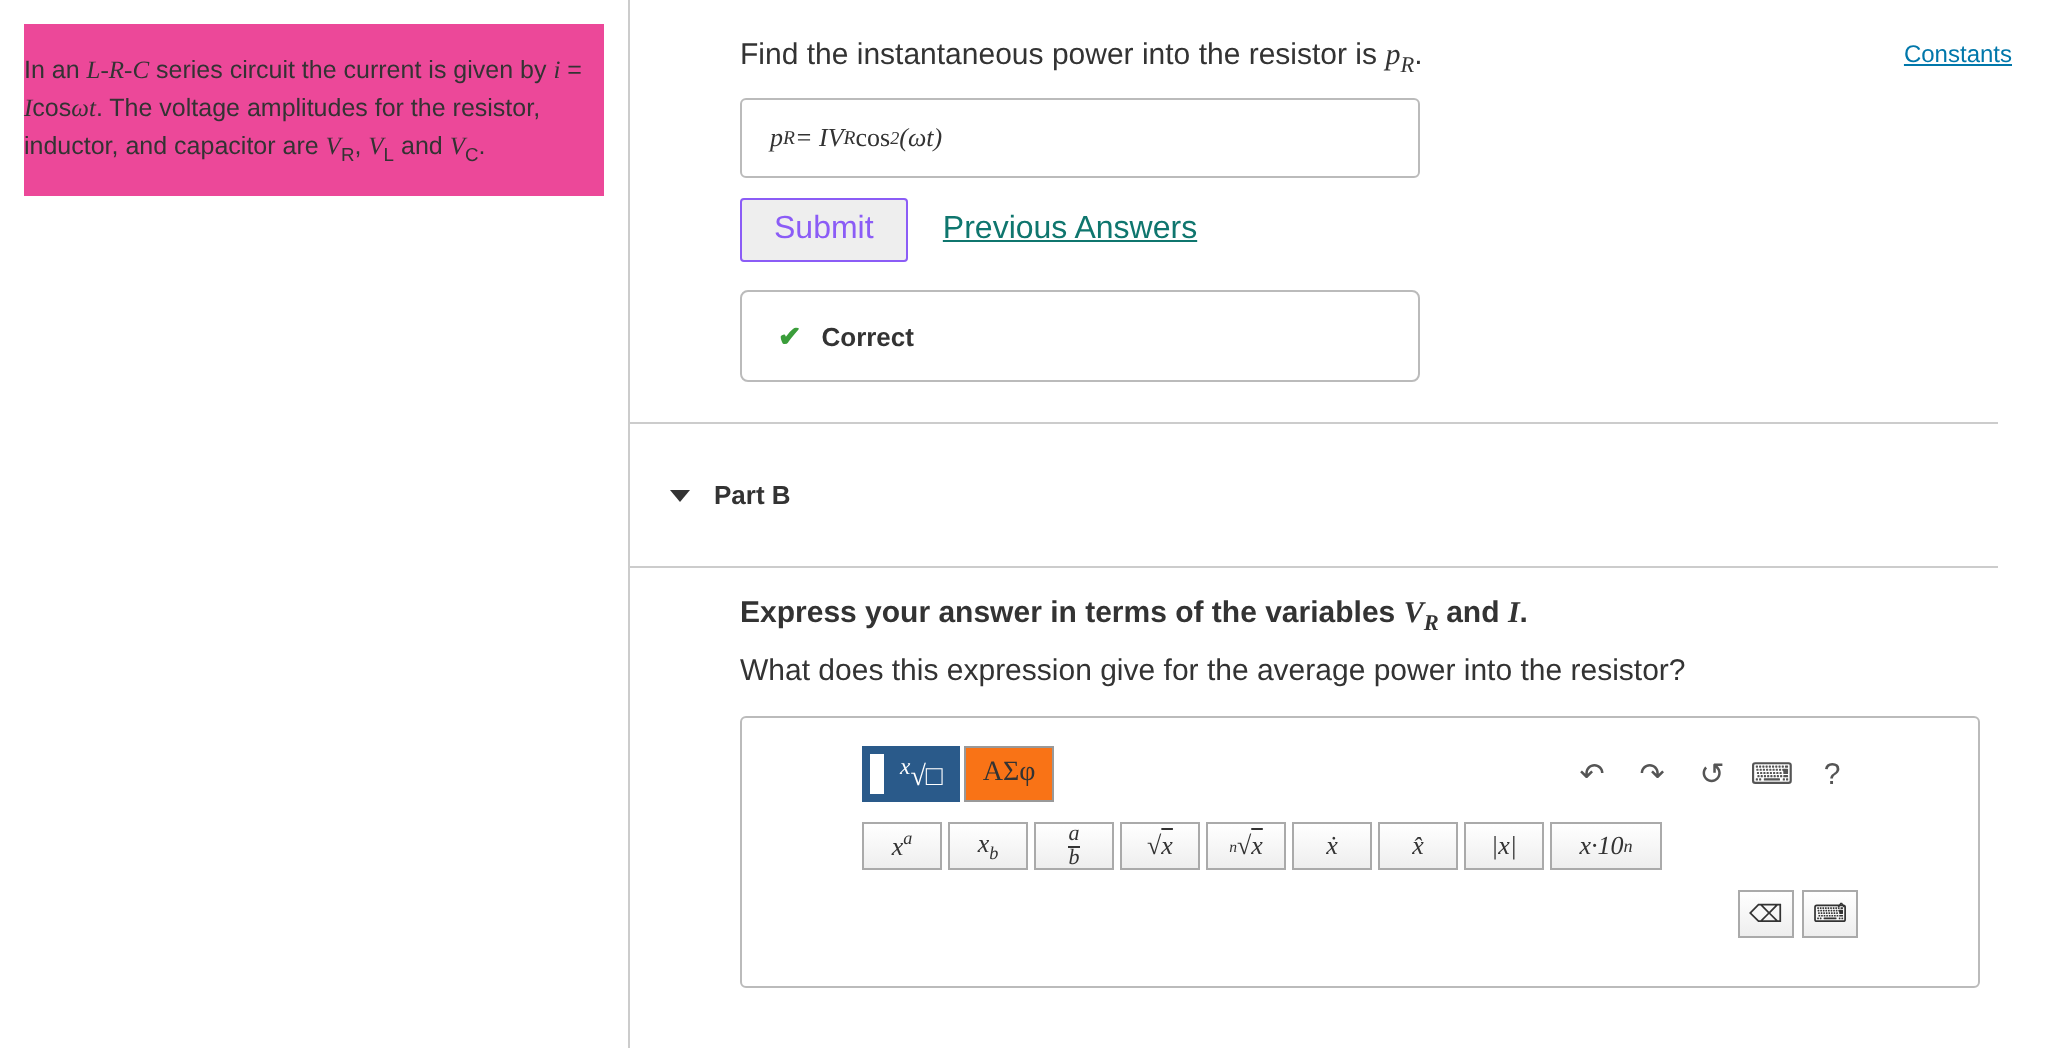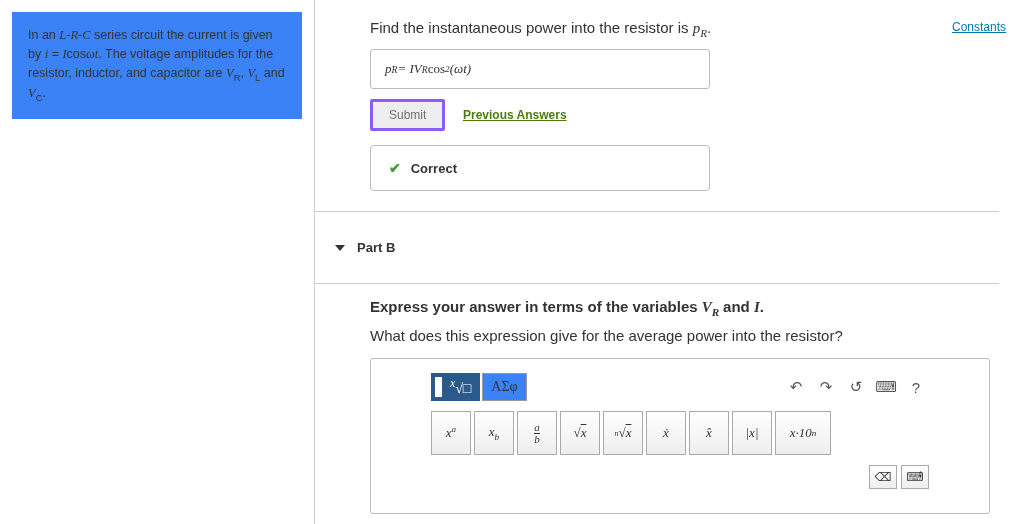--- a/index.html
+++ b/index.html
@@ -1,47 +1,47 @@
 <!DOCTYPE html>
 <html><head>
 <meta charset="utf-8">
 <style>
 *{box-sizing:border-box;margin:0;padding:0}
 body{font-family:Arial,Helvetica,sans-serif;font-size:13px;color:#333;background:#fff}
 .page{display:flex;min-height:524px}
 .sidebar{width:315px;padding:12px;border-right:1px solid #ccc}
-.problem-box{background:#3b82f6;padding:14px 16px;line-height:1.5;font-size:12.5px}
+.problem-box{background:#ec4899;padding:14px 0;line-height:1.5;font-size:12.5px}
 .problem-box i{font-family:'Times New Roman',serif;font-style:italic}
 .sub{font-size:.75em;vertical-align:sub}
 .main{flex:1;padding:10px 25px 0 55px;position:relative}
 .constants{position:absolute;top:20px;right:18px;color:#0077aa;text-decoration:underline;font-size:12px;cursor:pointer}
 .section{margin-bottom:18px}
 .prompt{font-size:15px;margin-bottom:6px;margin-top:9px}
 .bold{font-weight:bold}
 .serif{font-family:'Times New Roman',serif;font-style:italic}
 .answer-box{border:1px solid #bbb;border-radius:3px;padding:10px 14px;width:340px;height:40px;display:flex;align-items:center;margin:10px 0;font-family:'Times New Roman',serif;font-style:italic;font-size:13px}
 .submit-row{margin:8px 0 14px 0}
-.submit-btn{background:#eee;color:#737373;border:3px solid #8b5cf6;border-radius:2px;padding:6px 16px;font-size:12px;cursor:default}
-.link{color:#4d7c0f;text-decoration:underline;font-size:12px;font-weight:bold;margin-left:14px;cursor:pointer}
+.submit-btn{background:#eee;color:#8b5cf6;border:1px solid #8b5cf6;border-radius:2px;padding:6px 16px;font-size:16px;cursor:default}
+.link{color:#0f766e;text-decoration:underline;font-size:16px;font-weight:normal;margin-left:14px;cursor:pointer}
 .correct-box{border:1px solid #bbb;border-radius:4px;padding:14px 18px;width:340px;display:flex;align-items:center;gap:10px}
 .check{color:#3a9d3a;font-weight:bold;font-size:14px}
 .correct-text{font-weight:bold;font-size:13px}
 .part-header{border-top:1px solid #ccc;border-bottom:1px solid #ccc;background:#fff;padding:28px 0;margin:20px 0 14px -55px;padding-left:20px;display:flex;align-items:center;gap:12px}
 .caret{width:0;height:0;border-left:5px solid transparent;border-right:5px solid transparent;border-top:6px solid #333}
 .part-title{font-weight:bold;font-size:13px}
 .eq-panel{border:1px solid #bbb;border-radius:3px;padding:14px 60px 14px 60px;margin:14px 0;width:620px}
 .toolbar{display:flex;justify-content:space-between;align-items:center;margin-bottom:10px}
 .tool-left{display:flex;gap:2px}
-.tool-tab{border:1px solid #999;padding:4px 8px;font-family:'Times New Roman',serif;font-size:14px;background:#3b82f6;cursor:pointer;height:28px;display:flex;align-items:center}
+.tool-tab{border:1px solid #999;padding:4px 8px;font-family:'Times New Roman',serif;font-size:14px;background:#f97316;cursor:pointer;height:28px;display:flex;align-items:center}
 .tool-tab.active{background:#2a5a8a;color:#fff;border-color:#2a5a8a;position:relative}
 .tool-tab.active::before{content:"";position:absolute;left:3px;top:3px;bottom:3px;width:7px;background:#fff}
 .tool-right{display:flex;gap:4px;align-items:center}
 .tool-icon{width:26px;height:24px;display:flex;align-items:center;justify-content:center;font-size:15px;color:#555;cursor:pointer}
 .sym-row{display:flex;gap:3px;margin-bottom:10px;justify-content:flex-start}
-.sym-btn{border:1px solid #aaa;background:linear-gradient(#fff,#eee);width:40px;height:44px;display:flex;align-items:center;justify-content:center;font-family:'Times New Roman',serif;font-style:italic;font-size:13px;cursor:pointer}
+.sym-btn{border:1px solid #aaa;background:linear-gradient(#fff,#eee);width:40px;height:24px;display:flex;align-items:center;justify-content:center;font-family:'Times New Roman',serif;font-style:italic;font-size:13px;cursor:pointer}
 .extra-row{display:flex;justify-content:flex-end;gap:4px;margin-bottom:10px}
 .small-btn{border:1px solid #aaa;background:linear-gradient(#fff,#eee);width:28px;height:24px;display:flex;align-items:center;justify-content:center;font-size:12px;cursor:pointer}
 .sup{font-size:.7em;vertical-align:super}
 </style>
 </head>
 <body>
 
 <div class="page">
   <div class="sidebar">
     <div class="problem-box">

